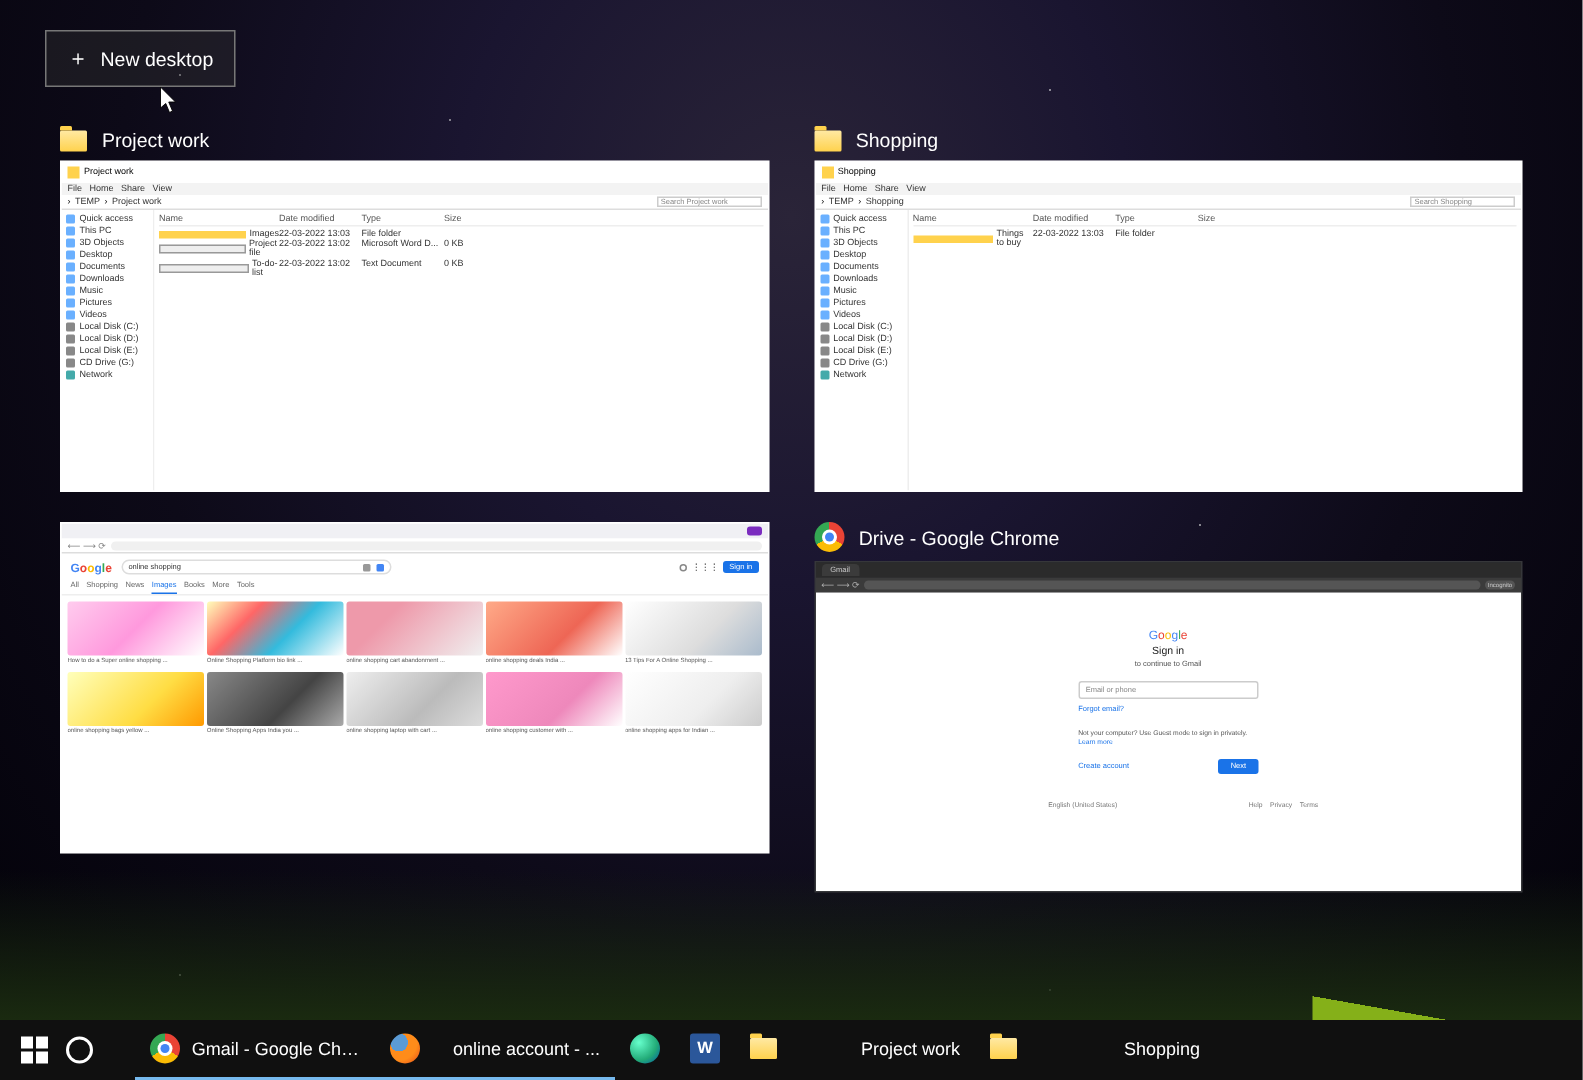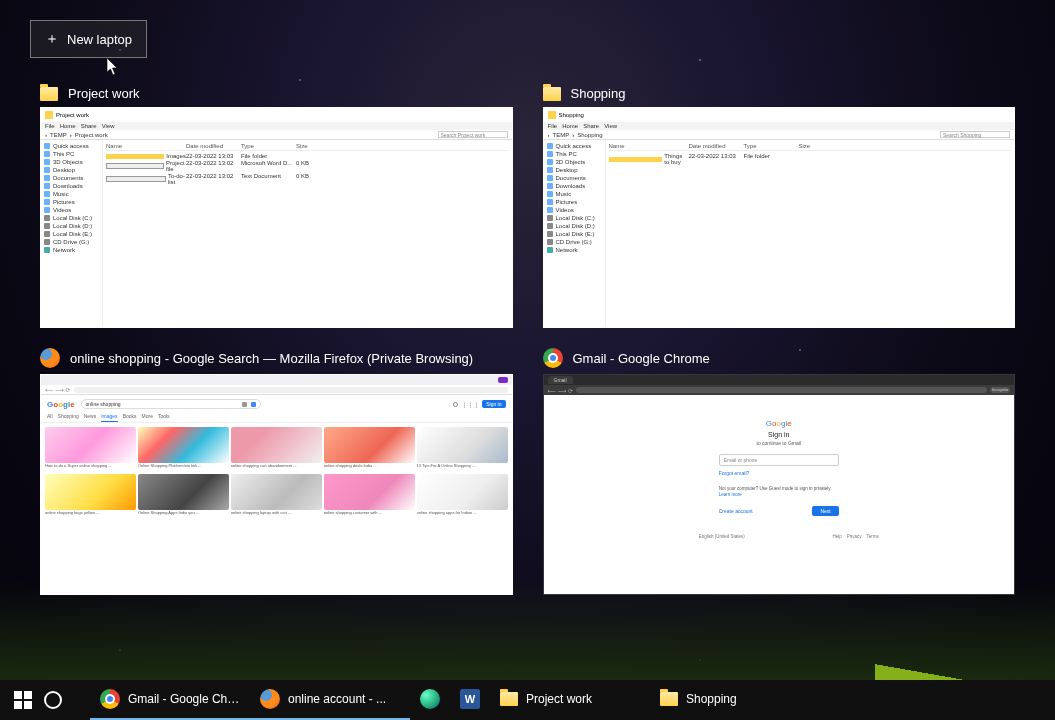--- a/index.html
+++ b/index.html
@@ -169,37 +169,37 @@
     background:#101010; display:flex; align-items:center; padding:0 6px; gap:4px;
     z-index:2;
   }
   .tb-start { width:18px; height:18px; display:grid; grid-template-columns:1fr 1fr; grid-template-rows:1fr 1fr; gap:2px; cursor:pointer; margin:0 8px;}
   .tb-start div{background:#fff;}
   .tb-cortana { width:18px;height:18px;border:2px solid #fff;border-radius:50%;margin-right:24px;cursor:pointer;}
   .tb-item {
     display:flex; align-items:center; gap:8px; padding:0 10px; height:40px; cursor:pointer;
     border-bottom:2px solid transparent; min-width:0;
   }
-  .tb-item.app{width:160px;}
+  .tb-item.app{width:160px;justify-content:space-between;}
   .tb-item.active { border-bottom-color:#76b9ed;}
   .tb-item .label{font-size:12px;color:#fff;white-space:nowrap;overflow:hidden;text-overflow:ellipsis;}
   .tb-icon-only{width:40px;justify-content:center;padding:0;}
   .globe-icon{width:20px;height:20px;border-radius:50%;background:radial-gradient(circle at 30% 30%,#6fc,#2a7 60%,#05a);}
   .word-icon{width:20px;height:20px;background:#2b579a;color:#fff;display:flex;align-items:center;justify-content:center;font-size:11px;font-weight:bold;border-radius:2px;}
 </style>
 </head>
 <body>
 <div class="stars"></div>
 <div class="horizon"></div>
 <div class="tent"></div>
 
 <div class="content">
   <div class="new-desktop-btn">
     <span class="plus-icon">＋</span>
-    <span>New laptop</span>
+    <span>New desktop</span>
   </div>
 
   <svg class="cursor" viewBox="0 0 12 18">
     <path d="M0 0 L0 14 L3.5 11 L6 17 L8 16 L5.5 10 L10 10 Z" fill="#fff" stroke="#000" stroke-width="0.6"></path>
   </svg>
 
   <div class="task-grid">
 
     <div class="task">
       <div class="task-header">
@@ -405,24 +405,20 @@
                   <span>File folder</span>
                   <span></span>
                 </div>
               </div>
           </div>
         </div>
       </div>
     </div>
 
     <div class="task">
-      <div class="task-header">
-        <span class="firefox-icon"></span>
-        <span>online shopping - Google Search — Mozilla Firefox (Private Browsing)</span>
-      </div>
       <div class="thumb tall">
         <div class="ff-top">
             <span class="pill"></span>
           </div>
         <div class="ff-addr">
             <span style="color:#888">⟵ ⟶ ⟳</span>
             <div class="bar"></div>
           </div>
         <div class="g-search-row">
           <span class="g-logo"><span class="b">G</span><span class="r">o</span><span class="y">o</span><span class="b">g</span><span class="g">l</span><span class="r">e</span></span>
@@ -487,21 +483,21 @@
               <div class="g-img i10"></div>
               <div class="g-cap">online shopping apps for Indian ...</div>
             </div>
           </div>
       </div>
     </div>
 
     <div class="task">
       <div class="task-header">
         <span class="chrome-icon"></span>
-        <span>Gmail - Google Chrome</span>
+        <span>Drive - Google Chrome</span>
       </div>
       <div class="thumb tall" style="background:#202124">
         <div class="ch-top">
             <span class="ch-tab">Gmail</span>
           </div>
         <div class="ch-addr">
             <span style="color:#aaa">⟵ ⟶ ⟳</span>
             <div class="bar"></div>
             <span class="pill">Incognito</span>
           </div>

